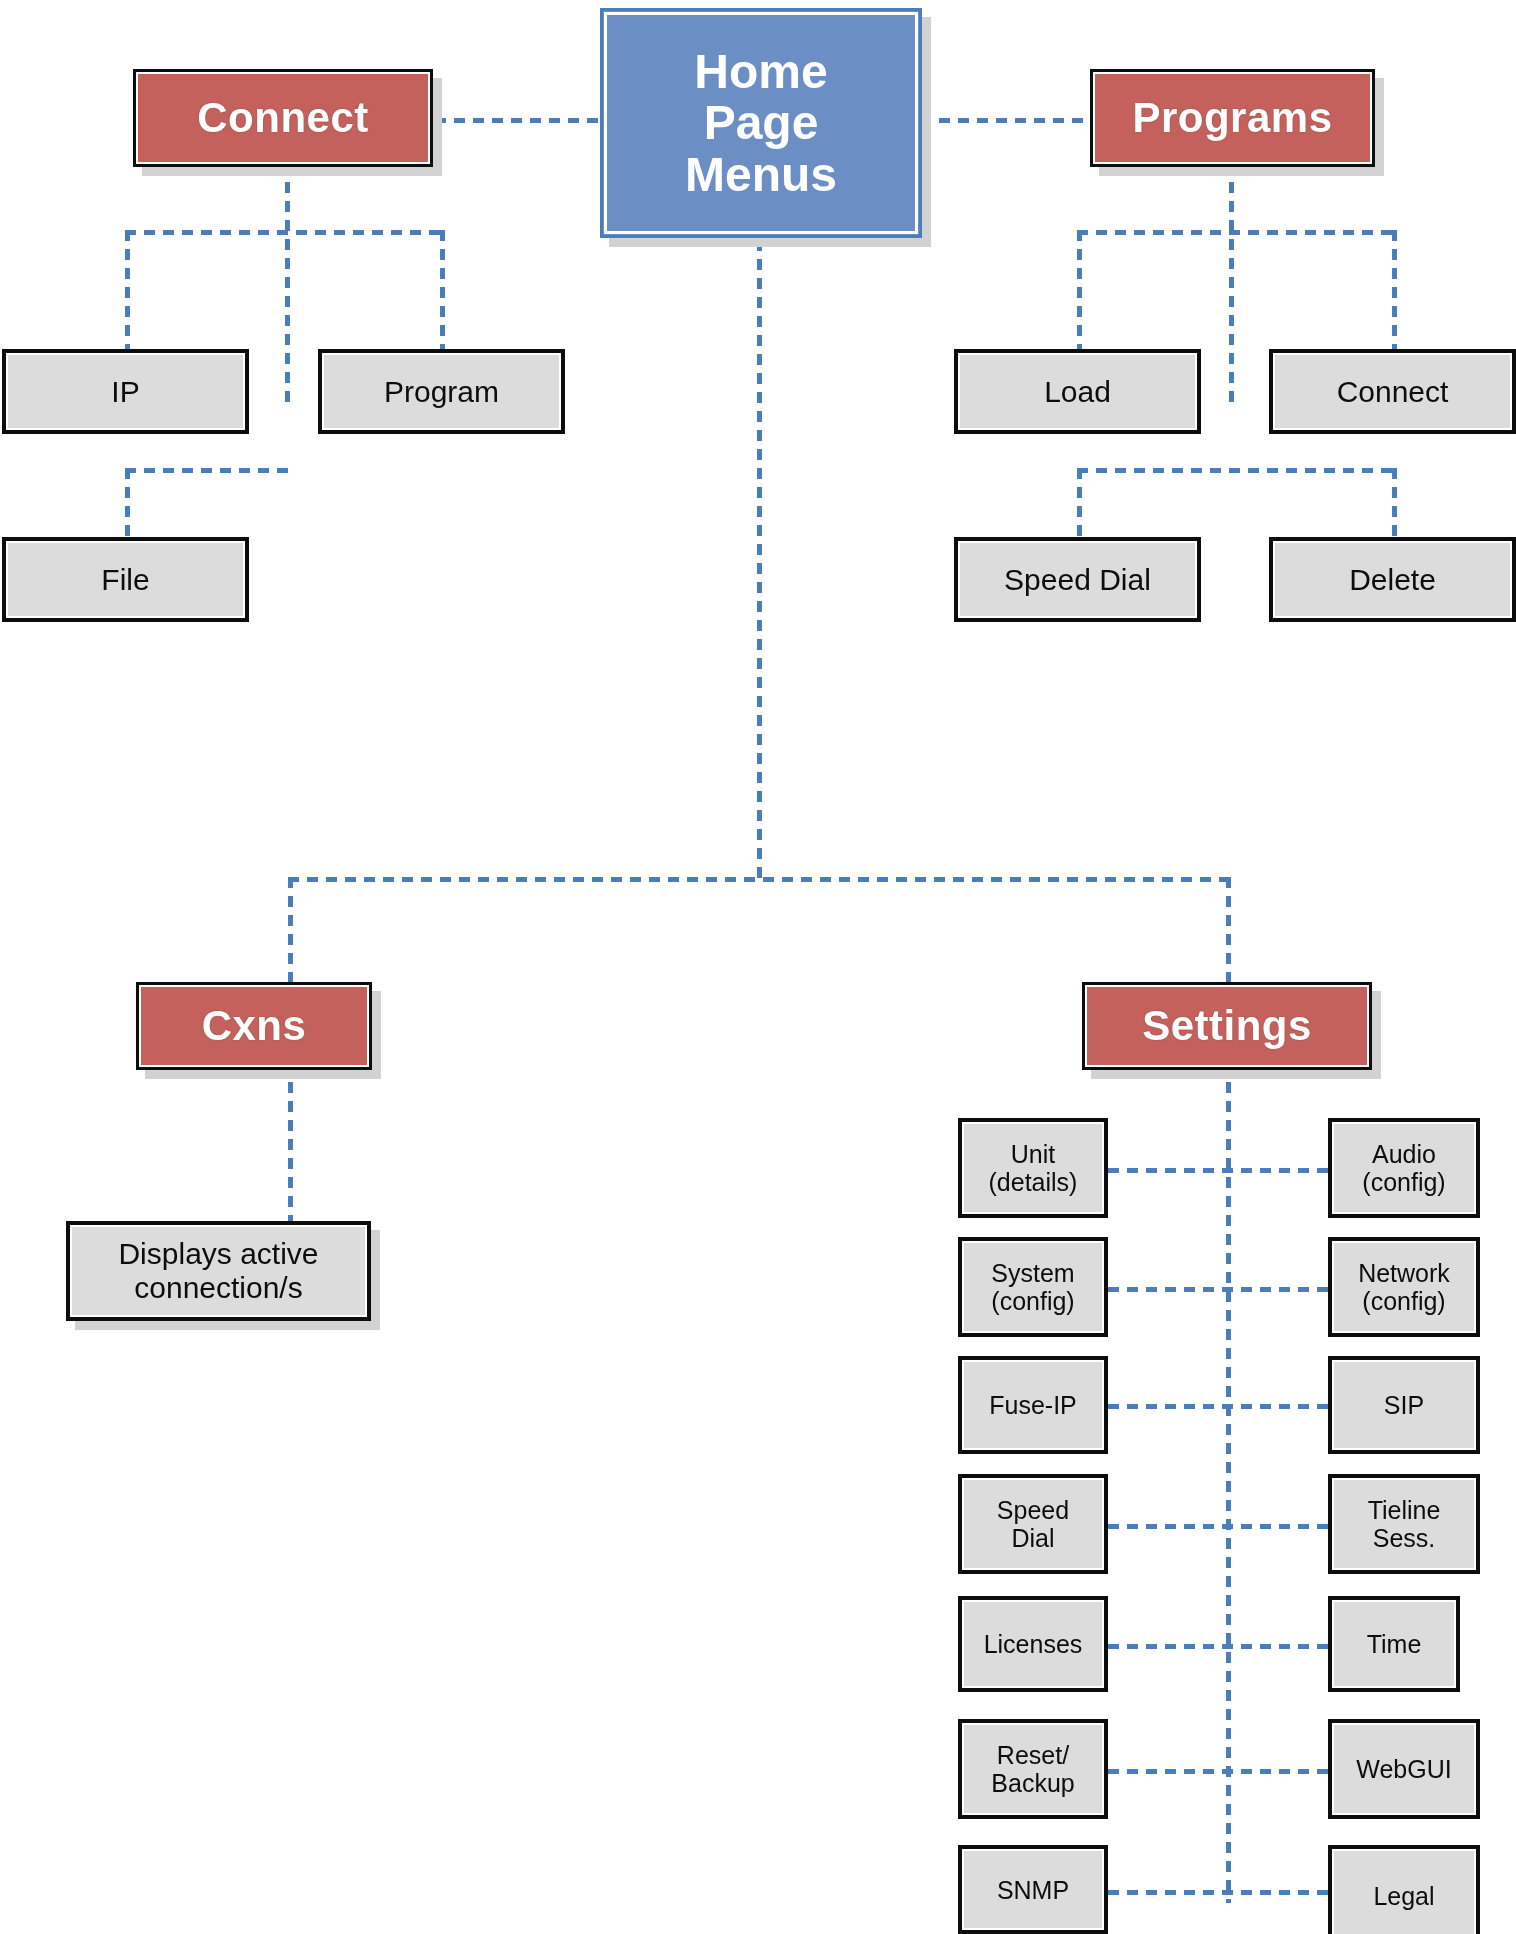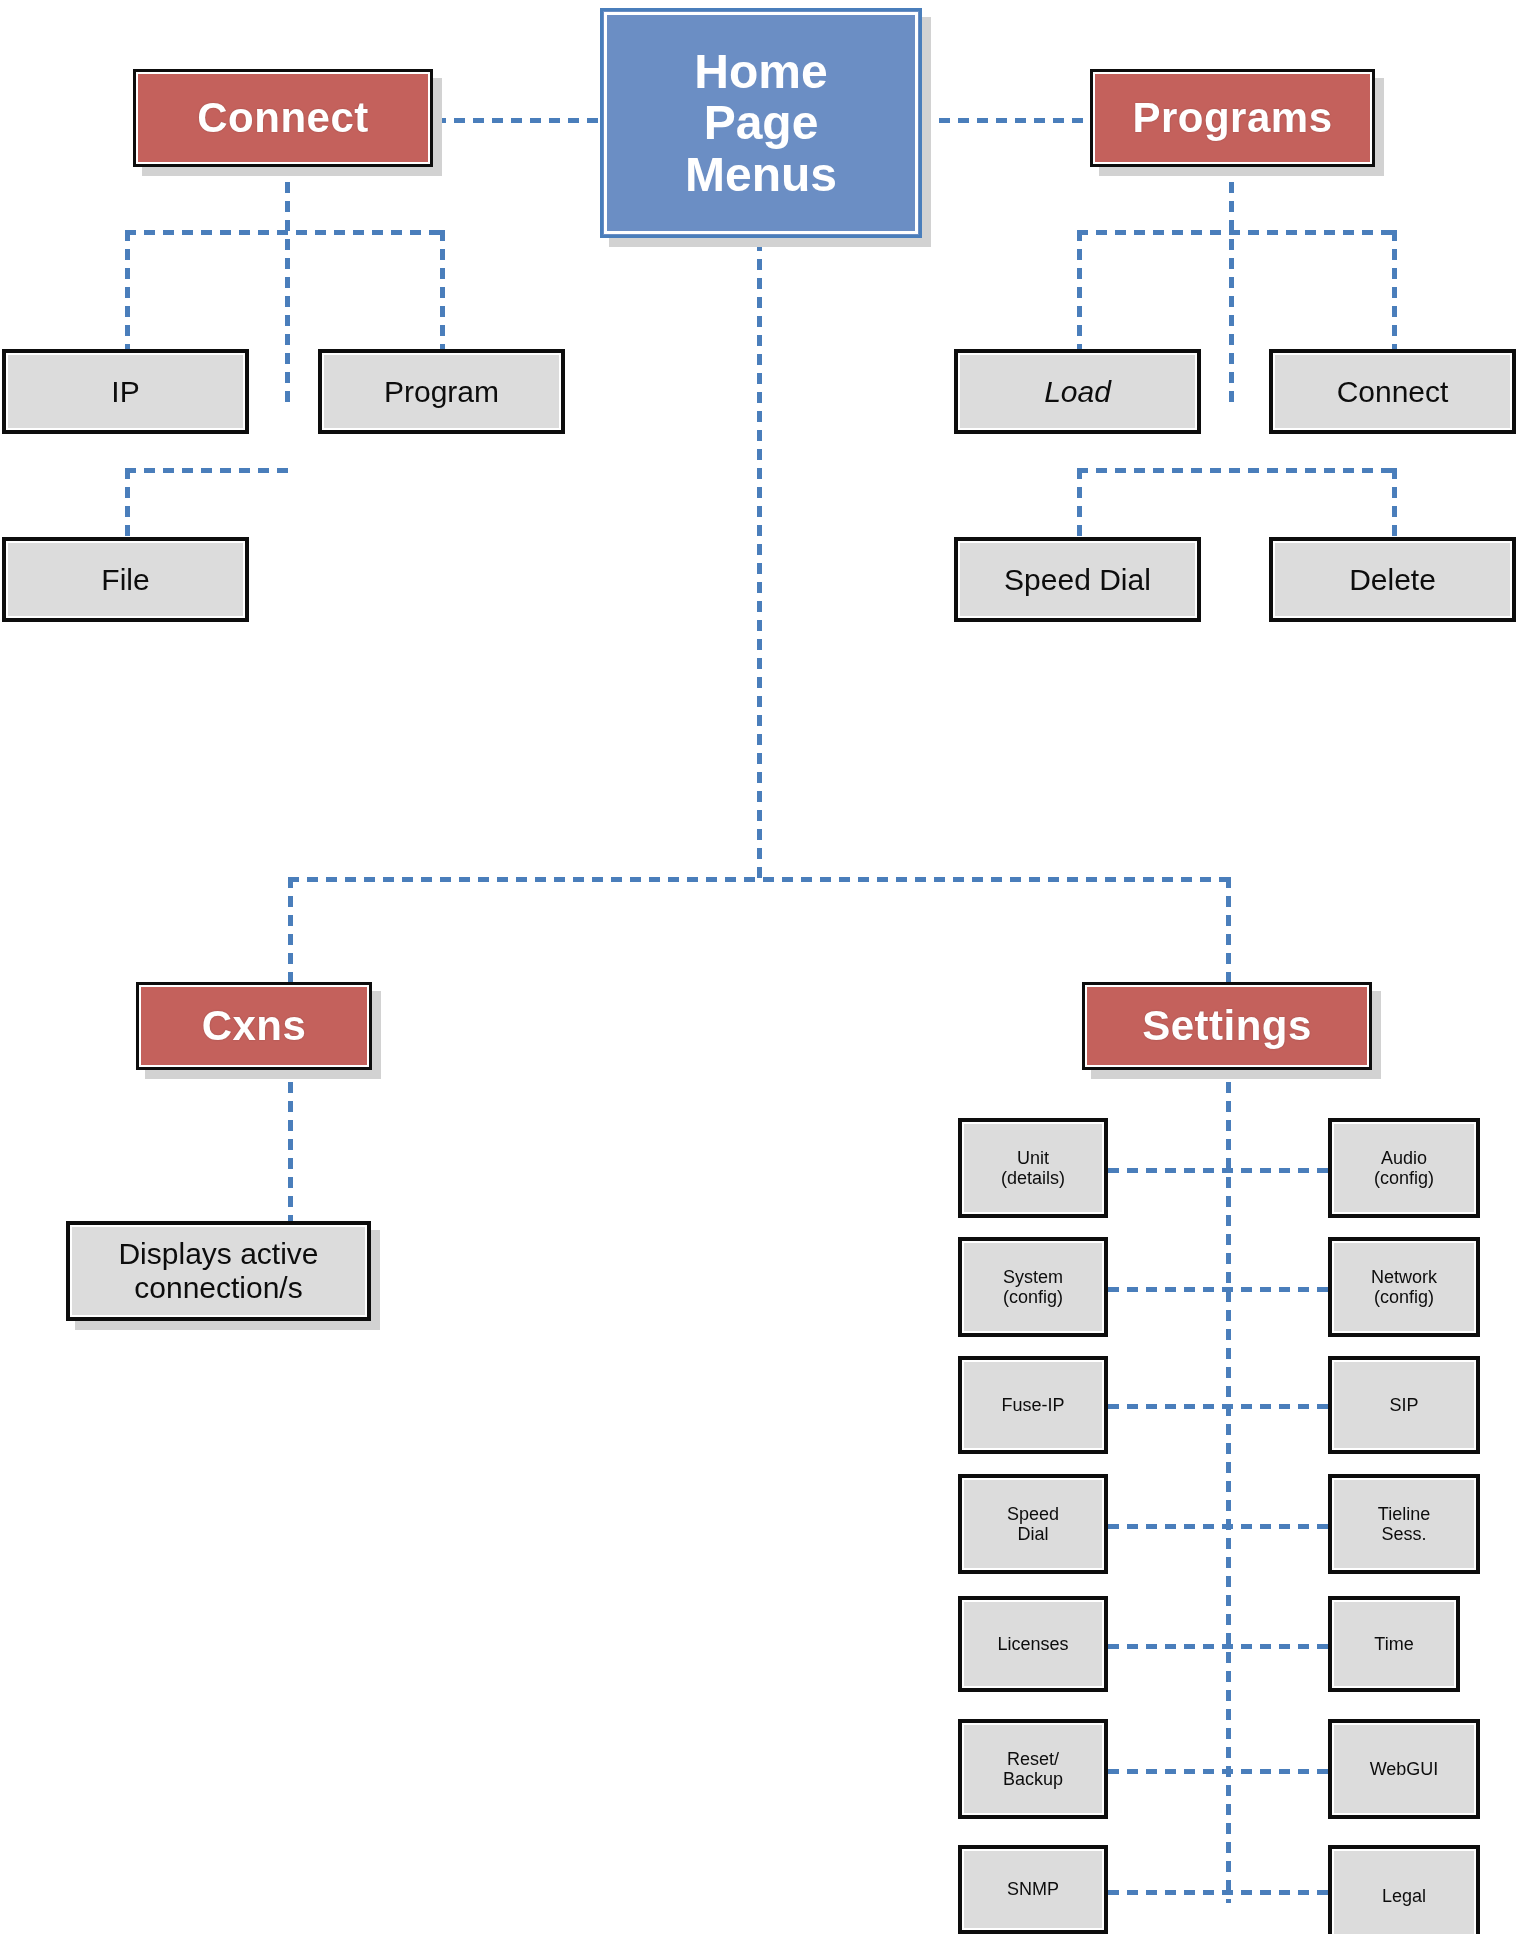--- a/index.html
+++ b/index.html
@@ -107,21 +107,21 @@
     outline: 2px solid #ffffff;
     outline-offset: -6px;
     box-shadow: inset 0 0 0 1px #dcdcdc;
   }
   .node-gray .label {
     color: #0d0d0d;
     font-weight: normal;
     font-size: 29px;
     line-height: 1.12;
   }
-  .node-gray.small .label { font-size: 18px; }
+  .node-gray.small .label { font-size: 25px; }
   .node-gray.wide  .label { font-size: 30px; }
 
   .label { position: relative; z-index: 1; padding: 0 4px; white-space: pre-line; }
 </style>
 </head>
 <body>
 
 <div id="canvas">
 
   <div class="conn conn-h" style="left:435px; top:118px; width:165px;"></div>
@@ -191,21 +191,21 @@
     </span>
   </div>
 
   <div class="node node-red" style="left:1090px; top:69px; width:285px; height:98px;">
     <span class="shadow"></span>
     <span class="inner">
       <span class="label">Programs</span>
     </span>
   </div>
 
-  <div class="node node-gray wide" style="left:954px; top:349px; width:247px; height:85px;font-style:italic;">
+  <div class="node node-gray wide" style="left:954px; top:349px; width:247px; height:85px;">
     <span class="inner">
       <span class="label">Load</span>
     </span>
   </div>
   <div class="node node-gray wide" style="left:1269px; top:349px; width:247px; height:85px;">
     <span class="inner">
       <span class="label">Connect</span>
     </span>
   </div>
   <div class="node node-gray wide" style="left:954px; top:537px; width:247px; height:85px;">

